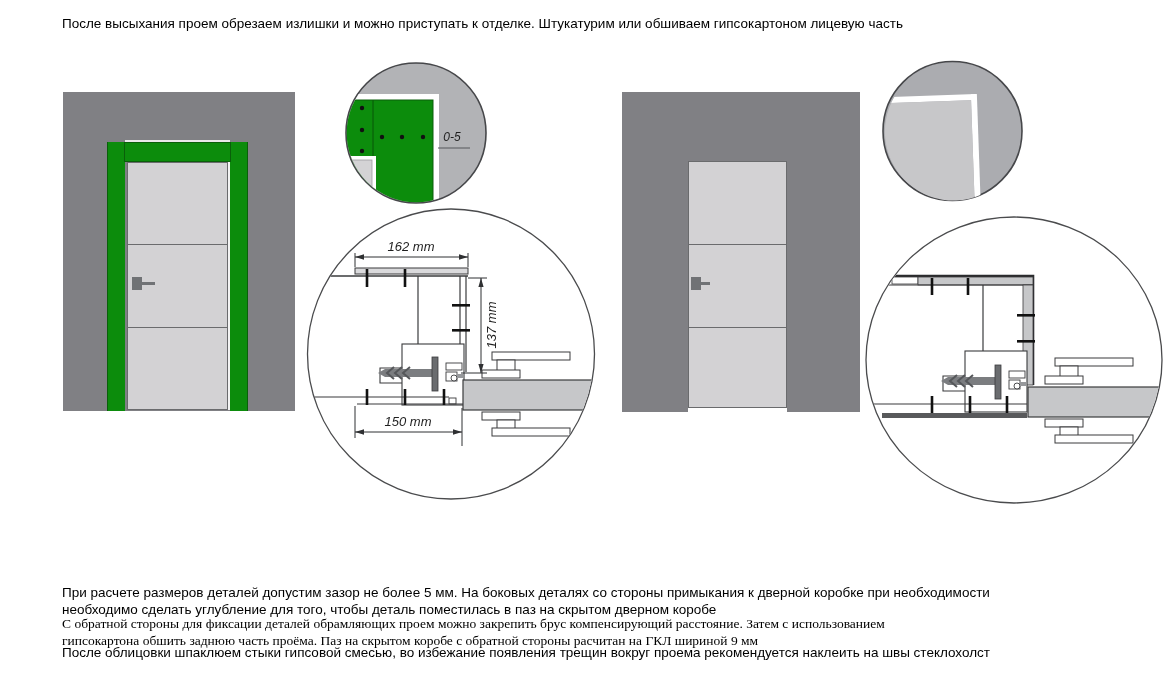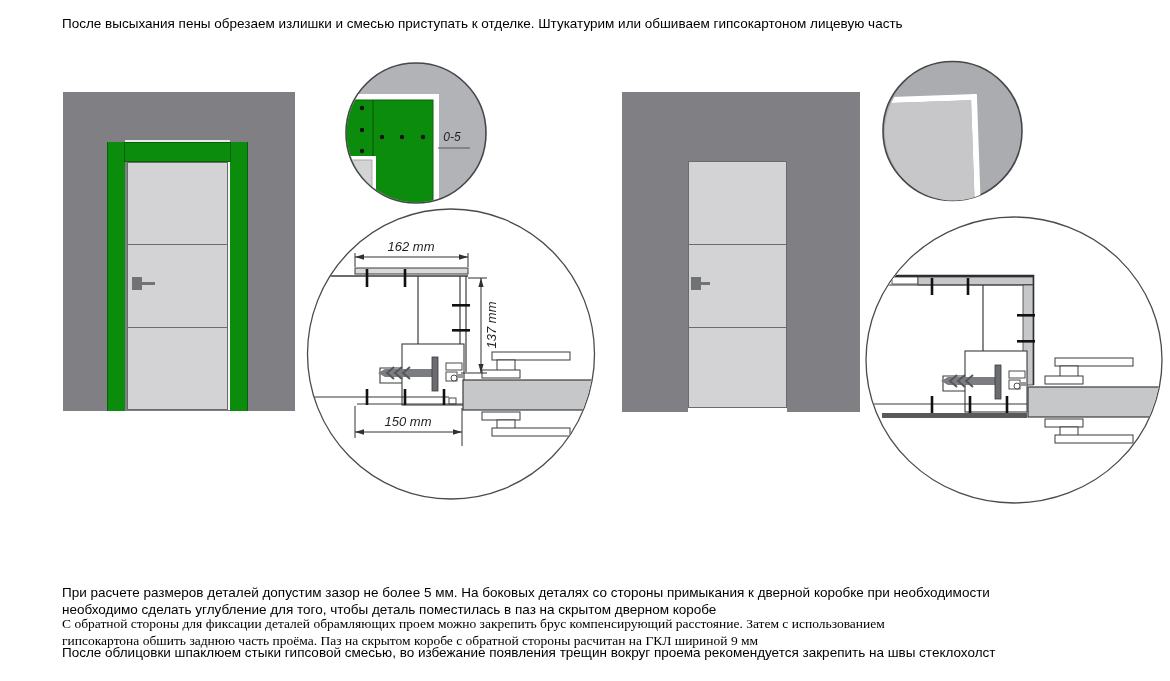--- a/index.html
+++ b/index.html
@@ -11,21 +11,21 @@
   .wall{background:#808084;}
   .green{background:#0C8C0C;}
   .door{background:#D3D2D4;border:1px solid #6A6B6D;box-sizing:border-box;}
   .panel-line{position:absolute;left:0;width:100%;height:1px;background:#6A6B6D;}
   .handle{position:absolute;background:#707275;}
   svg text{font-family:"Liberation Sans",sans-serif;font-style:italic;fill:#1F1F1F;}
 </style>
 </head>
 <body>
 
-<div class="abs intro">После высыхания пены обрезаем излишки и смесью приступать к отделке. Штукатурим или обшиваем гипсокартоном лицевую часть</div>
+<div class="abs intro">После высыхания проем обрезаем излишки и можно приступать к отделке. Штукатурим или обшиваем гипсокартоном лицевую часть</div>
 
 <div class="abs wall" style="left:63px;top:92px;width:232px;height:319px;"></div>
 <div class="abs" style="left:125px;top:140px;width:105px;height:2px;background:#E9E9EA;"></div>
 <div class="abs green" style="left:107px;top:142px;width:18px;height:269px;border-left:1px solid #0A5F0A;box-sizing:border-box;"></div>
 <div class="abs green" style="left:230px;top:142px;width:18px;height:269px;border-right:1px solid #0A5F0A;box-sizing:border-box;"></div>
 <div class="abs green" style="left:124px;top:142px;width:107px;height:20px;border:1px solid #0A5F0A;box-sizing:border-box;"></div>
 <div class="abs door" style="left:127px;top:162px;width:101px;height:248px;">
   <div class="panel-line" style="top:81px;"></div>
   <div class="panel-line" style="top:164px;"></div>
   <div class="handle" style="left:4px;top:114px;width:10px;height:13px;"></div>
@@ -216,13 +216,13 @@
     <rect x="66.7" y="181" width="2.6" height="17" fill="#111"></rect>
     <rect x="104.7" y="181" width="2.6" height="17" fill="#111"></rect>
     <rect x="141.7" y="181" width="2.6" height="17" fill="#111"></rect>
   </g>
 </svg>
 
 <div class="abs note" style="top:545px;margin-top:40px;">При расчете размеров деталей допустим зазор не более 5 мм. На боковых деталях со стороны примыкания к дверной коробке при необходимости
 необходимо сделать углубление для того, чтобы деталь поместилась в паз на скрытом дверном коробе</div>
 <div class="abs note" style="top:616px;font-family:Liberation Serif, serif;">С обратной стороны для фиксации деталей обрамляющих проем можно закрепить брус компенсирующий расстояние. Затем с использованием
 гипсокартона обшить заднюю часть проёма. Паз на скрытом коробе с обратной стороны расчитан на ГКЛ шириной 9 мм</div>
-<div class="abs note" style="top:645px;">После облицовки шпаклюем стыки гипсовой смесью, во избежание появления трещин вокруг проема рекомендуется закрепить на швы стеклохолст</div>
+<div class="abs note" style="top:645px;">После облицовки шпаклюем стыки гипсовой смесью, во избежание появления трещин вокруг проема рекомендуется наклеить на швы стеклохолст</div>
 
 </body></html>

